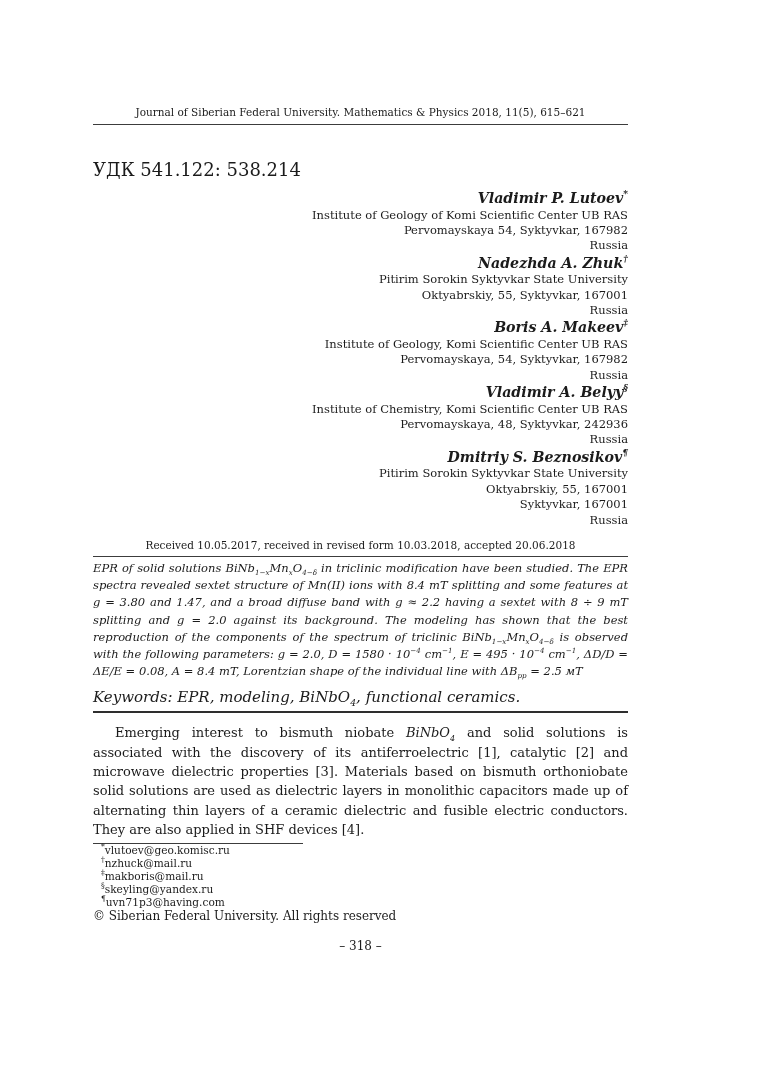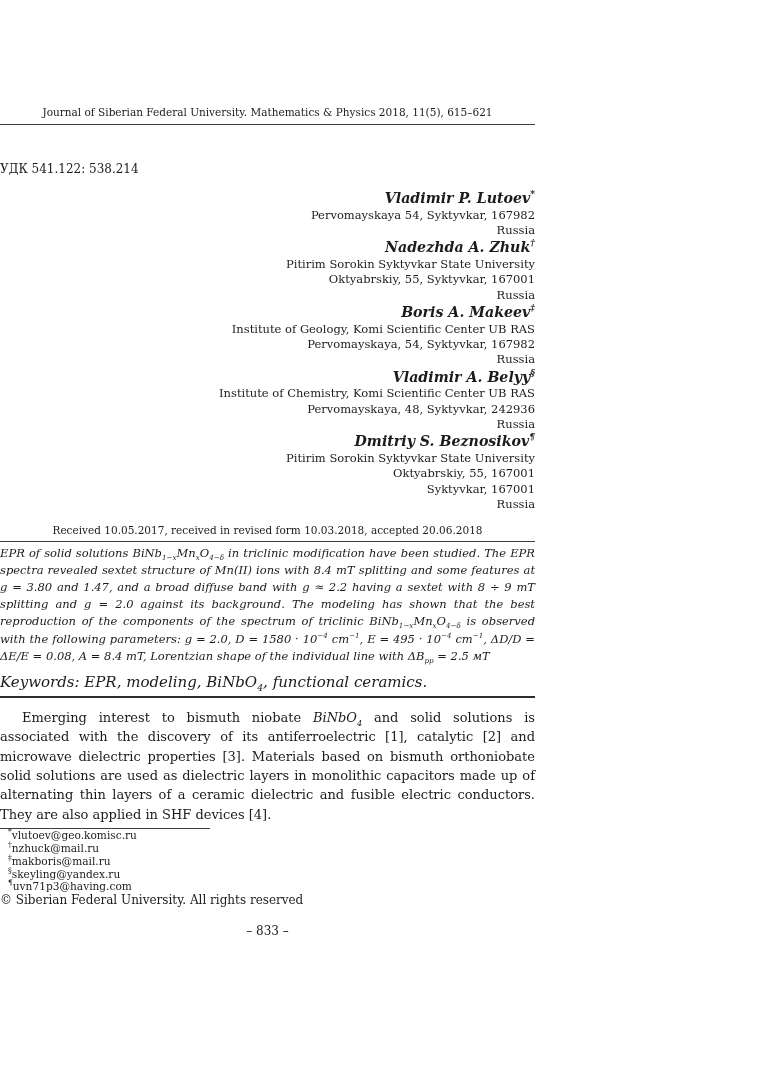--- a/index.html
+++ b/index.html
@@ -1,26 +1,26 @@
 <!DOCTYPE html>
 <html><head>
 <meta charset="utf-8">
 <style>
   html, body { margin:0; padding:0; }
   body {
     width:764px; height:1080px; background:#ffffff;
     font-family:"DejaVu Serif", serif; color:#1b1b1b;
     overflow:hidden;
   }
-  .page { position:relative; width:535px; }
+  .page { position:relative; width:535px; margin-left:93px; }
 
   .running-head { padding-top:106px; text-align:center; font-size:10.5px; line-height:13px; }
   .head-rule { border:0; border-top:1.4px solid #3c3c3c; margin:5px 0 0 0; }
 
-  .udc { margin-top:37px; font-size:12px; line-height:15px; }
+  .udc { margin-top:37px; font-size:18px; line-height:15px; }
   .title { margin:6px 0 0 0; font-size:17.6px; font-weight:bold; white-space:nowrap; letter-spacing:0.2px; }
 
   .authors { margin-top:12px; text-align:right; }
   .author-name { font-size:14.2px; font-weight:bold; line-height:18.5px;font-style:italic; }
   .author-name sup { font-size:9px; }
   .aff { font-size:11.5px; line-height:15.4px; }
 
   .received { margin-top:11px; text-align:center; font-size:10.5px; line-height:13px; }
   .abstract-rule { border:0; border-top:1.4px solid #3c3c3c; margin:4px 0 0 0; }
   .abstract { margin:3px 0 0 0; font-style:italic; font-size:11.5px; line-height:17.2px; text-align:justify; }
@@ -49,20 +49,21 @@
 
   <div class="running-head">Journal of Siberian Federal University. Mathematics &amp; Physics 2018, 11(5), 615–621</div>
   <hr class="head-rule">
 
   <div class="udc">УДК 541.122: 538.214</div>
 
   <div class="authors">
 
     <div class="author">
       <div class="author-name"><span>Vladimir P. Lutoev</span><sup>*</sup></div>
+      <div class="aff">Institute of Geology of Komi Scientific Center UB RAS</div>
       <div class="aff">Pervomayskaya 54, Syktyvkar, 167982</div>
       <div class="aff">Russia</div>
     </div>
 
     <div class="author">
       <div class="author-name"><span>Nadezhda A. Zhuk</span><sup>†</sup></div>
       <div class="aff">Pitirim Sorokin Syktyvkar State University</div>
       <div class="aff">Oktyabrskiy, 55, Syktyvkar, 167001</div>
       <div class="aff">Russia</div>
     </div>
@@ -105,15 +106,15 @@
   <div class="footnotes">
     <hr class="fn-rule">
     <div class="fn"><sup>*</sup><span>vlutoev@geo.komisc.ru</span></div>
     <div class="fn"><sup>†</sup><span>nzhuck@mail.ru</span></div>
     <div class="fn"><sup>‡</sup><span>makboris@mail.ru</span></div>
     <div class="fn"><sup>§</sup><span>skeyling@yandex.ru</span></div>
     <div class="fn"><sup>¶</sup><span>uvn71p3@having.com</span></div>
     <div class="copyright">© Siberian Federal University. All rights reserved</div>
   </div>
 
-  <div class="page-number">– 833 –</div>
+  <div class="page-number">– 318 –</div>
 
 </div>
 
 </body></html>

